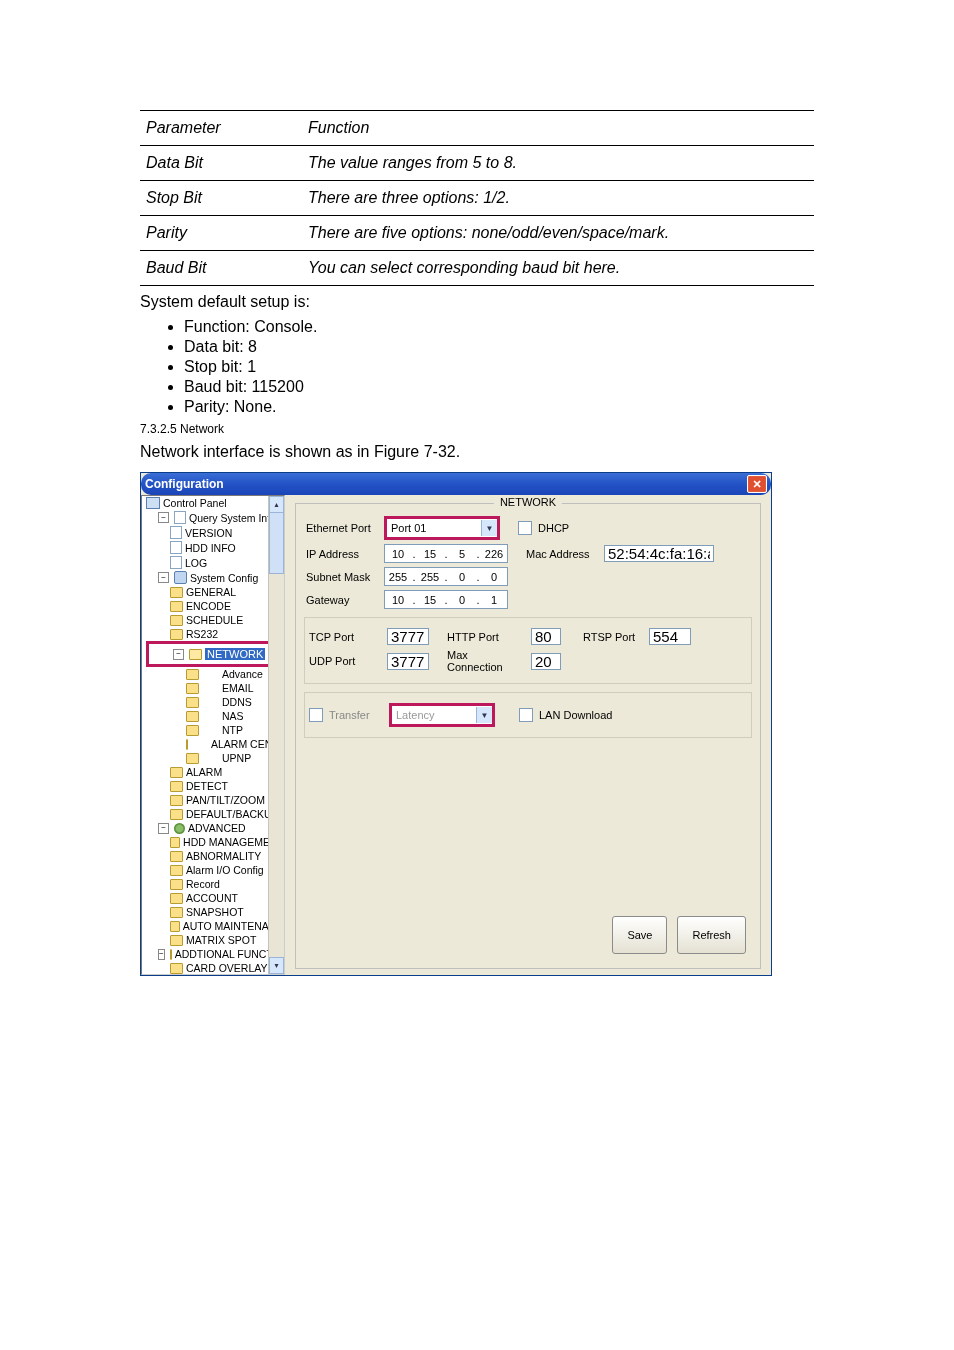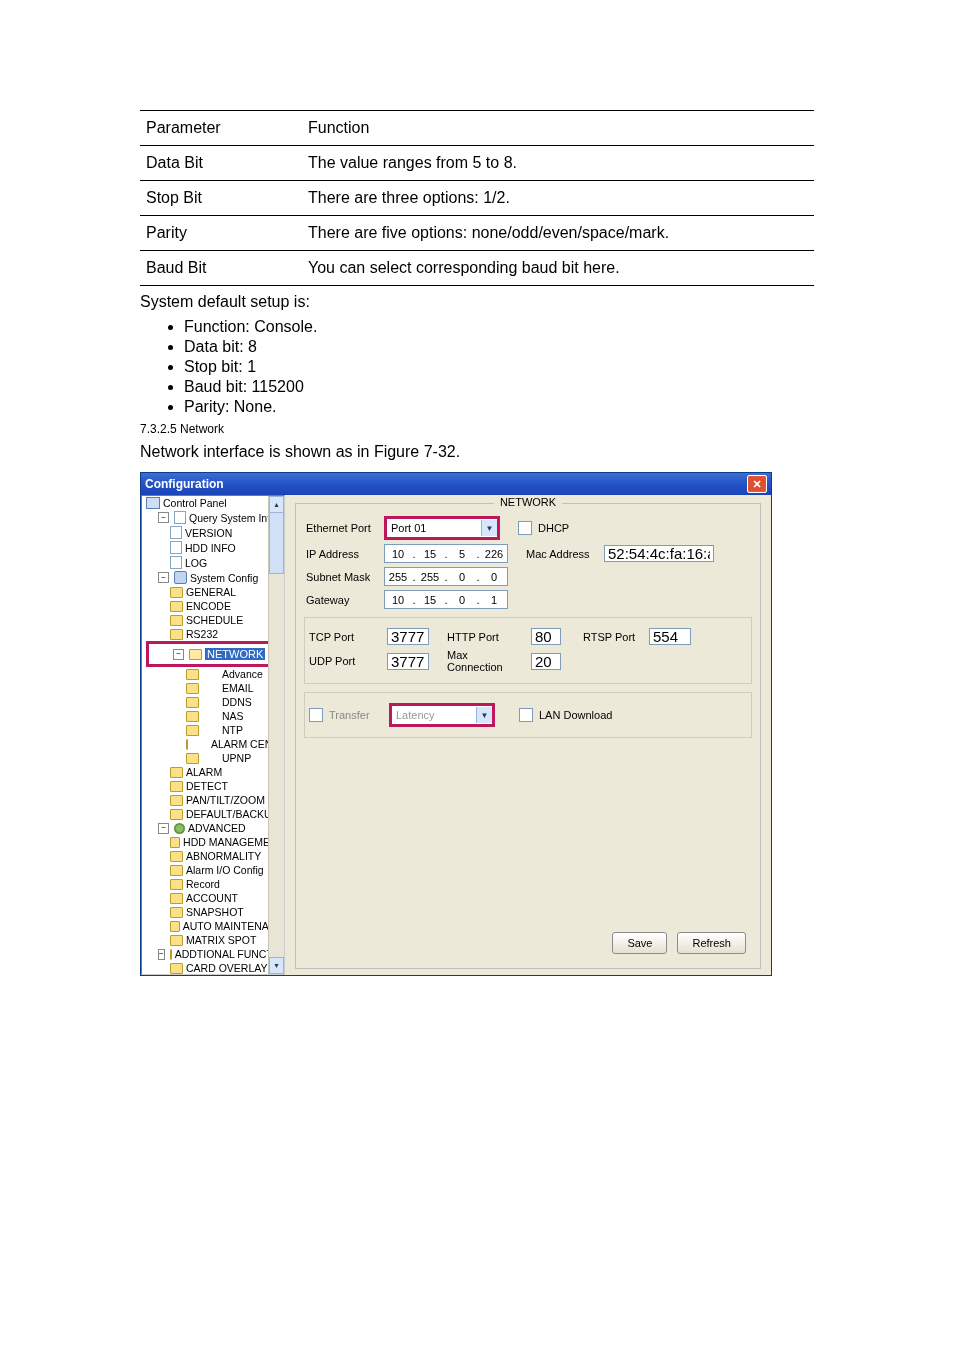--- a/index.html
+++ b/index.html
@@ -17,20 +17,21 @@
   table.param {
     width: 100%;
     border-collapse: collapse;
     font-size: 16px;
   }
   table.param th, table.param td {
     text-align: left;
     padding: 8px 6px;
     border-bottom: 1px solid #000;
     font-weight: normal;
+    font-style: italic;
   }
   table.param tr.header td {
     border-top: 1px solid #000;
     border-bottom: 1px solid #000;
   }
   .bodytext { font-size: 16px; line-height: 1.5; margin-top: 4px; }
   ul.bullets { list-style: disc; padding-left: 44px; margin: 4px 0 4px 0; font-size: 16px; }
   ul.bullets li { margin: 2px 0; }
   .section-num { font-size: 12px; margin-top: 6px; }
   .figure-wrap { margin-top: 8px; }
@@ -46,20 +47,21 @@
   }
   .titlebar {
     height: 22px;
     background: linear-gradient(to bottom, #3a6ed5 0%, #2353c6 50%, #1a44b8 100%);
     color: #fff;
     display: flex; align-items: center;
     padding: 0 4px;
     font-weight: bold;
     font-size: 12px;
     justify-content: space-between;
+    border-radius: 10px;
   }
   .closebtn {
     width: 18px; height: 16px;
     background: #e05030;
     border: 1px solid #fff;
     border-radius: 2px;
     color: #fff;
     display: flex; align-items: center; justify-content: center;
     font-size: 11px; font-weight: bold;
     box-shadow: inset 0 0 1px rgba(255,255,255,.6);
@@ -111,21 +113,21 @@
   .lbl { width: 72px; font-size: 11px; }
   .ipbox { display: inline-flex; border: 1px solid #7f9db9; background: #fff; height: 17px; align-items: center; font-size: 11px; }
   .ipseg { width: 26px; text-align: center; }
   .dot { width: 6px; text-align: center; }
   .inp { border: 1px solid #7f9db9; background: #fff; height: 17px; font-size: 15px; padding: 0 3px; box-sizing: border-box; }
   .inpro { background: #ece9d8; color: #888; }
   .sel { display: inline-flex; border: 3px solid #be185d; background: #fff; height: 18px; align-items: center; font-size: 11px; }
   .sel .selv { padding: 0 4px; }
   .sel .dd { width: 15px; height: 16px; background: #d6e6fb; border-left: 1px solid #9ab5d7; display: flex; align-items: center; justify-content: center; font-size: 8px; color: #335; }
   .chk { width: 12px; height: 12px; border: 1px solid #7f9db9; background: #fff; display: inline-block; }
-  .btn { border: 1px solid #8b8b8b; background: linear-gradient(#fff,#e4e1d2); height: 20px; padding: 0 14px; font-size: 11px; border-radius: 3px; display: inline-flex; align-items: center; }
+  .btn { border: 1px solid #8b8b8b; background: linear-gradient(#fff,#e4e1d2); height: 20px; padding: 8px 14px; font-size: 11px; border-radius: 3px; display: inline-flex; align-items: center; }
   .btnrow { position: absolute; right: 14px; bottom: 14px; display: flex; gap: 10px; }
   fieldset.inner { border: 1px solid #d0cdbd; margin: 8px; padding: 6px 0 6px 0; }
 </style>
 </head>
 <body>
 
 <div class="page">
 
   <table class="param">
     <tbody>

